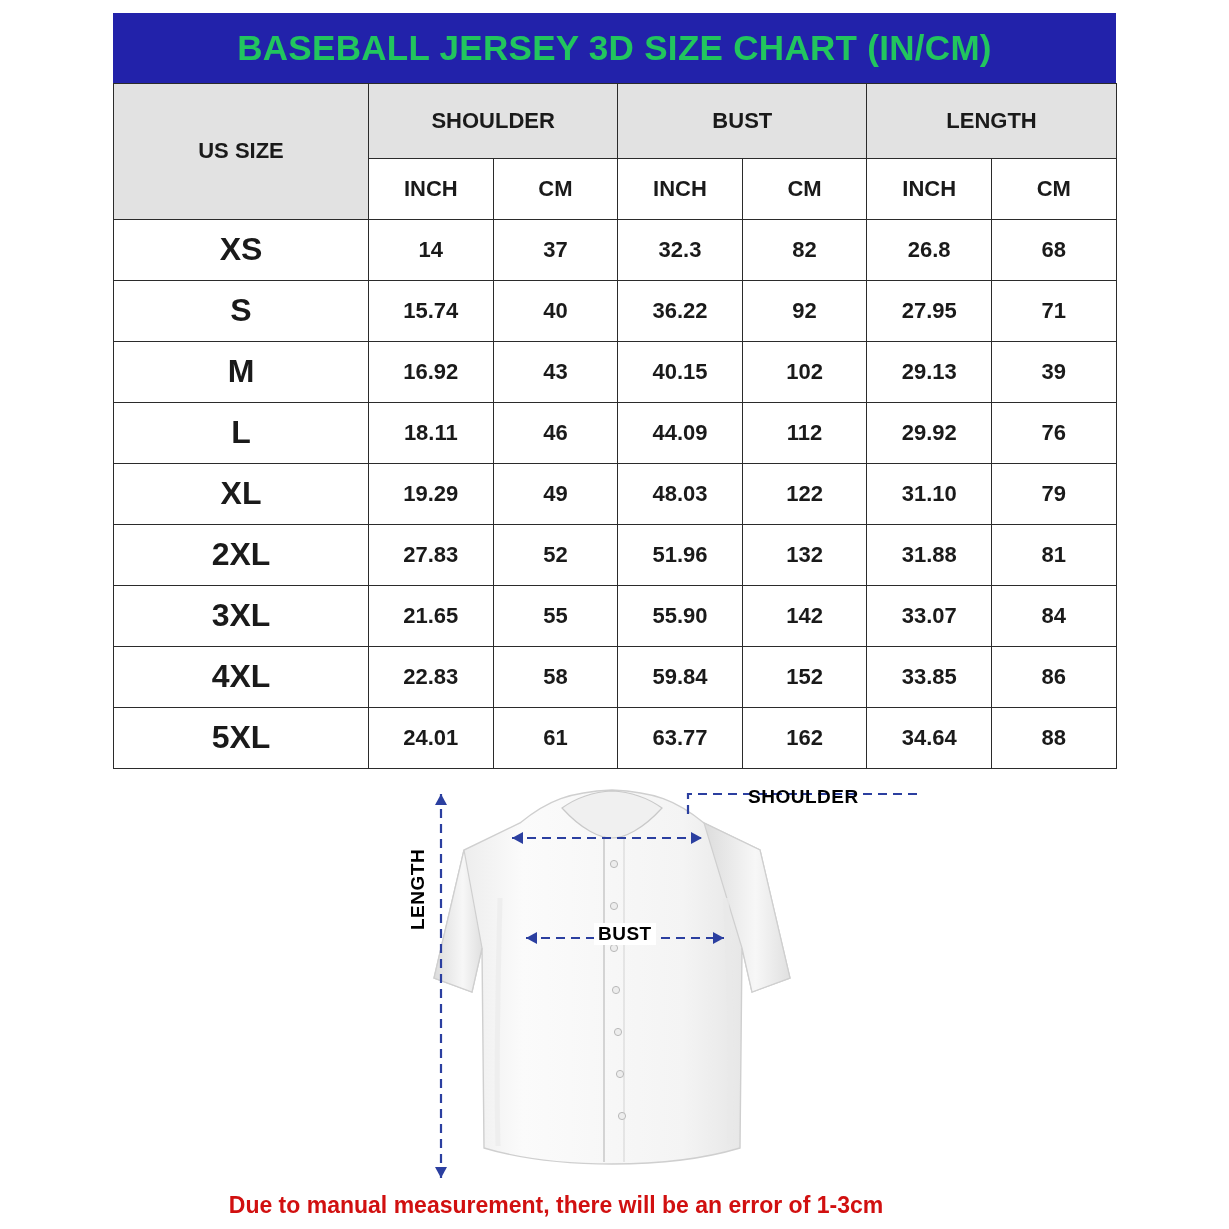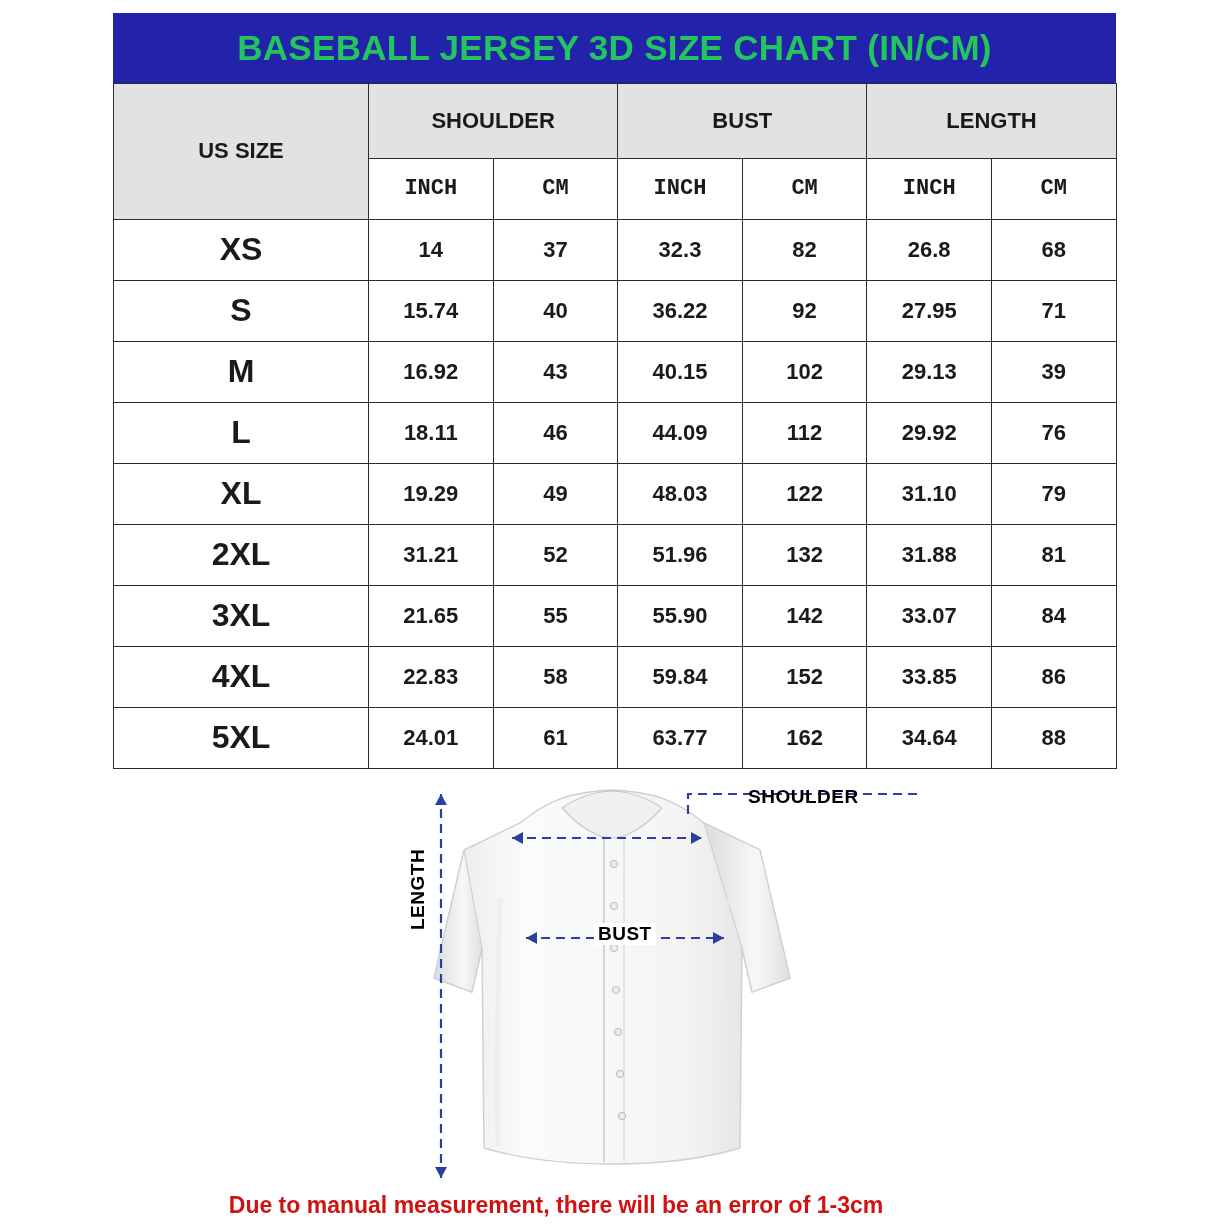--- a/index.html
+++ b/index.html
@@ -54,21 +54,20 @@
   .hdr-group {
     background: #e2e2e2 !important;
     height: 74px;
     font-size: 25px;
     font-weight: bold;
   }
   .hdr-unit {
     height: 60px;
     font-size: 21px;
     font-weight: bold;
-    font-family: Liberation Mono, monospace;
   }
   tbody tr td {
     height: 60px;
     font-weight: normal;
     font-size: 23px;
   }
   tbody tr td.size-cell {
     font-weight: bold;
     font-size: 32px;
   }
@@ -193,21 +192,21 @@
         <td class="size-cell">XL</td>
         <td>19.29</td>
         <td>49</td>
         <td>48.03</td>
         <td>122</td>
         <td>31.10</td>
         <td>79</td>
       </tr>
       <tr>
         <td class="size-cell">2XL</td>
-        <td>31.21</td>
+        <td>27.83</td>
         <td>52</td>
         <td>51.96</td>
         <td>132</td>
         <td>31.88</td>
         <td>81</td>
       </tr>
       <tr>
         <td class="size-cell">3XL</td>
         <td>21.65</td>
         <td>55</td>

